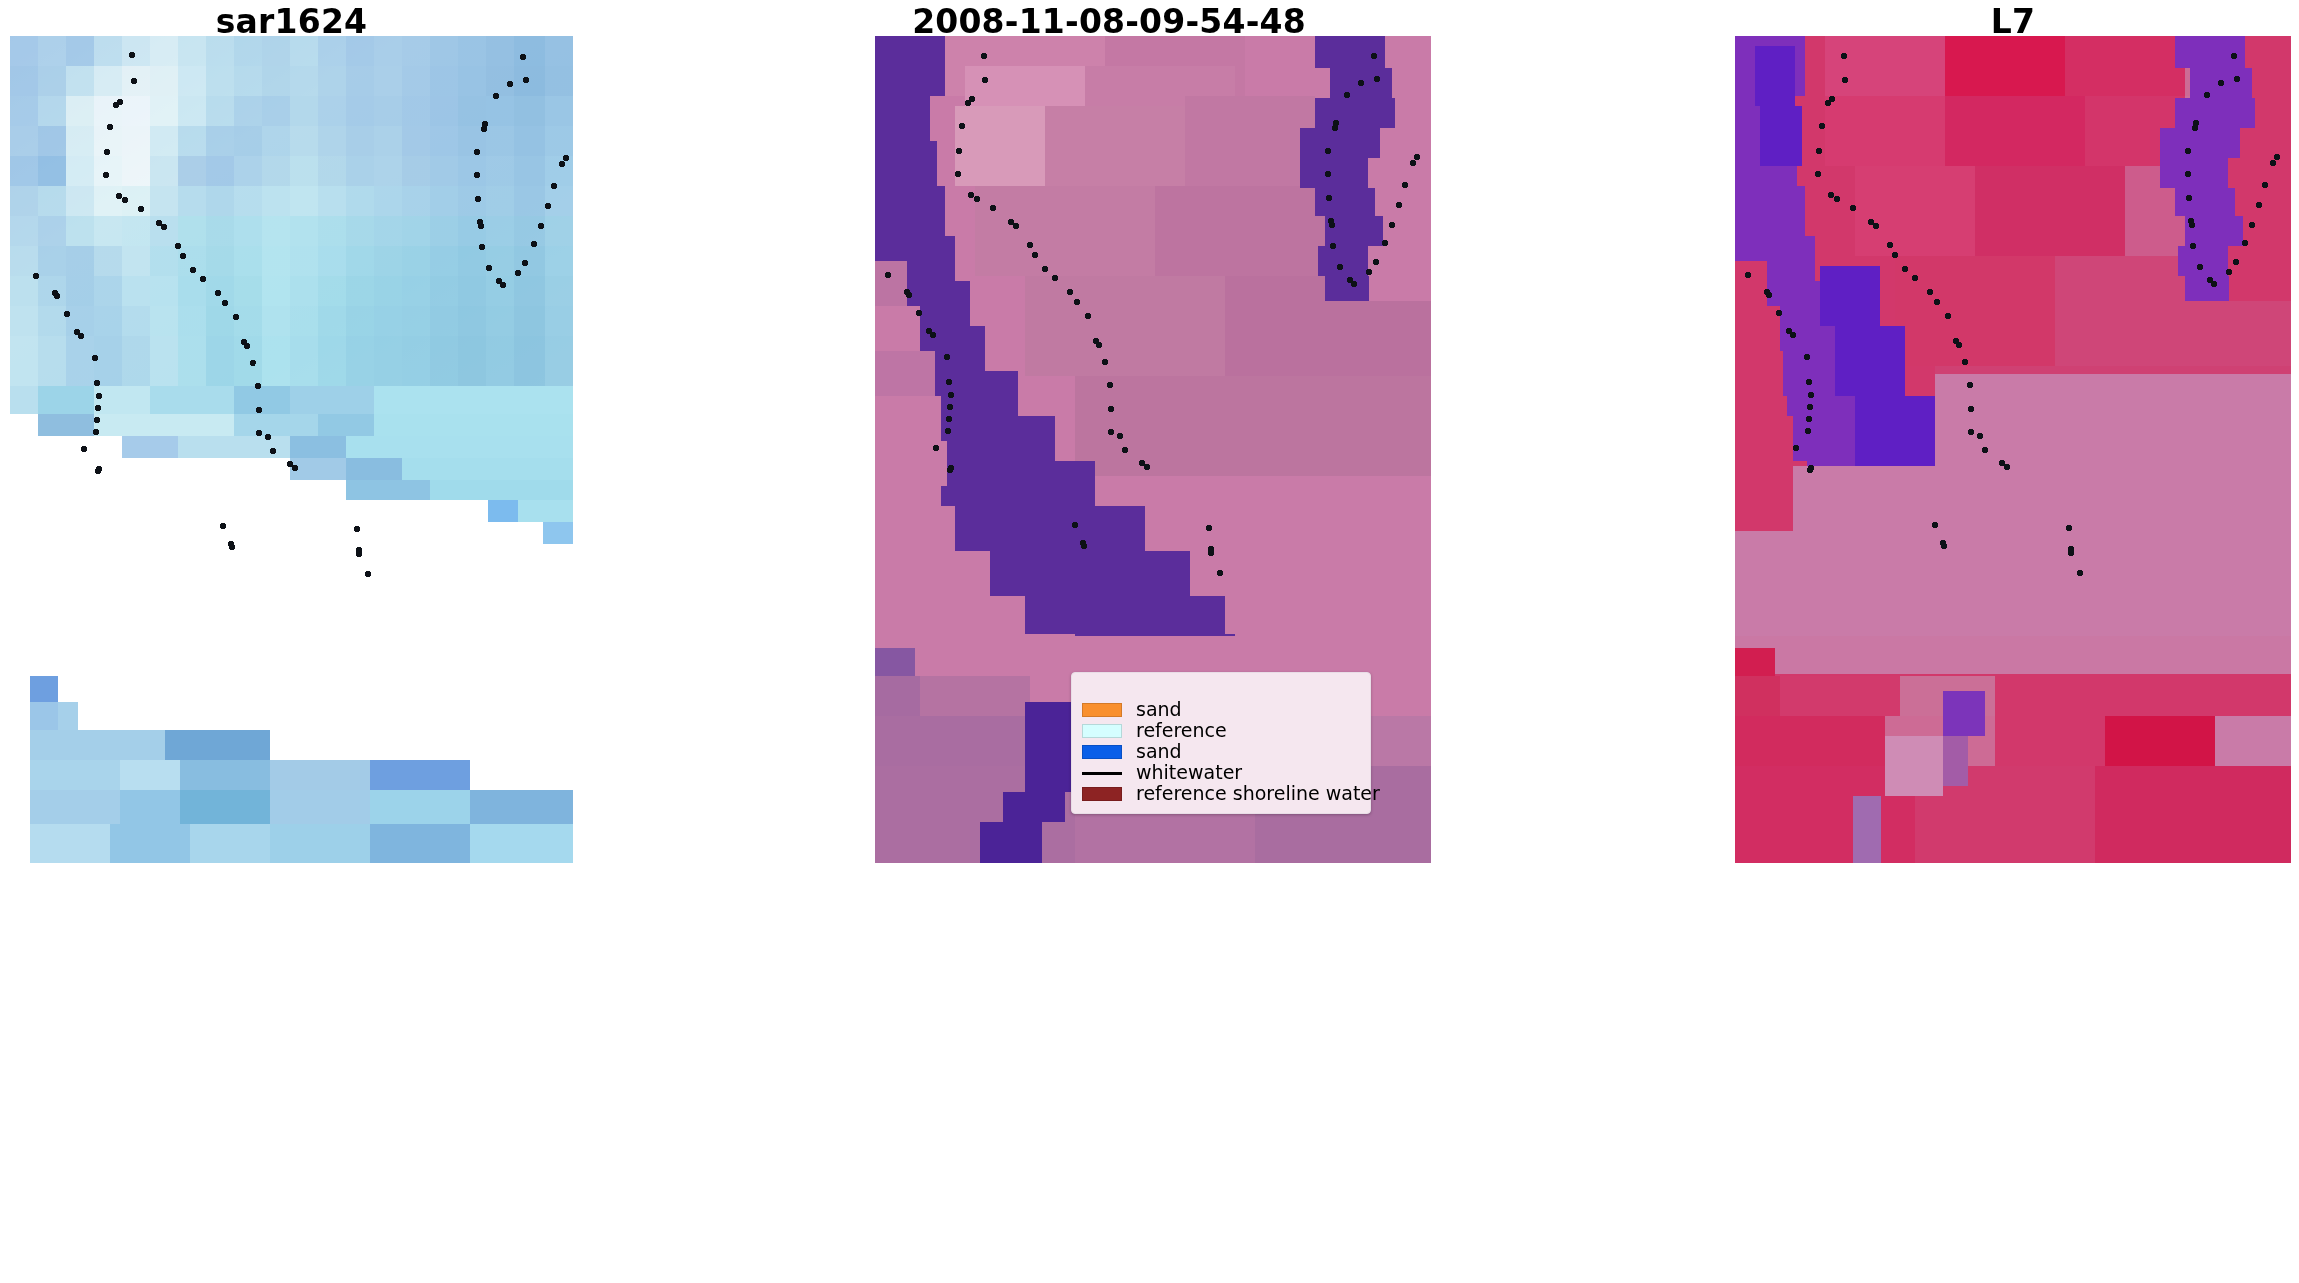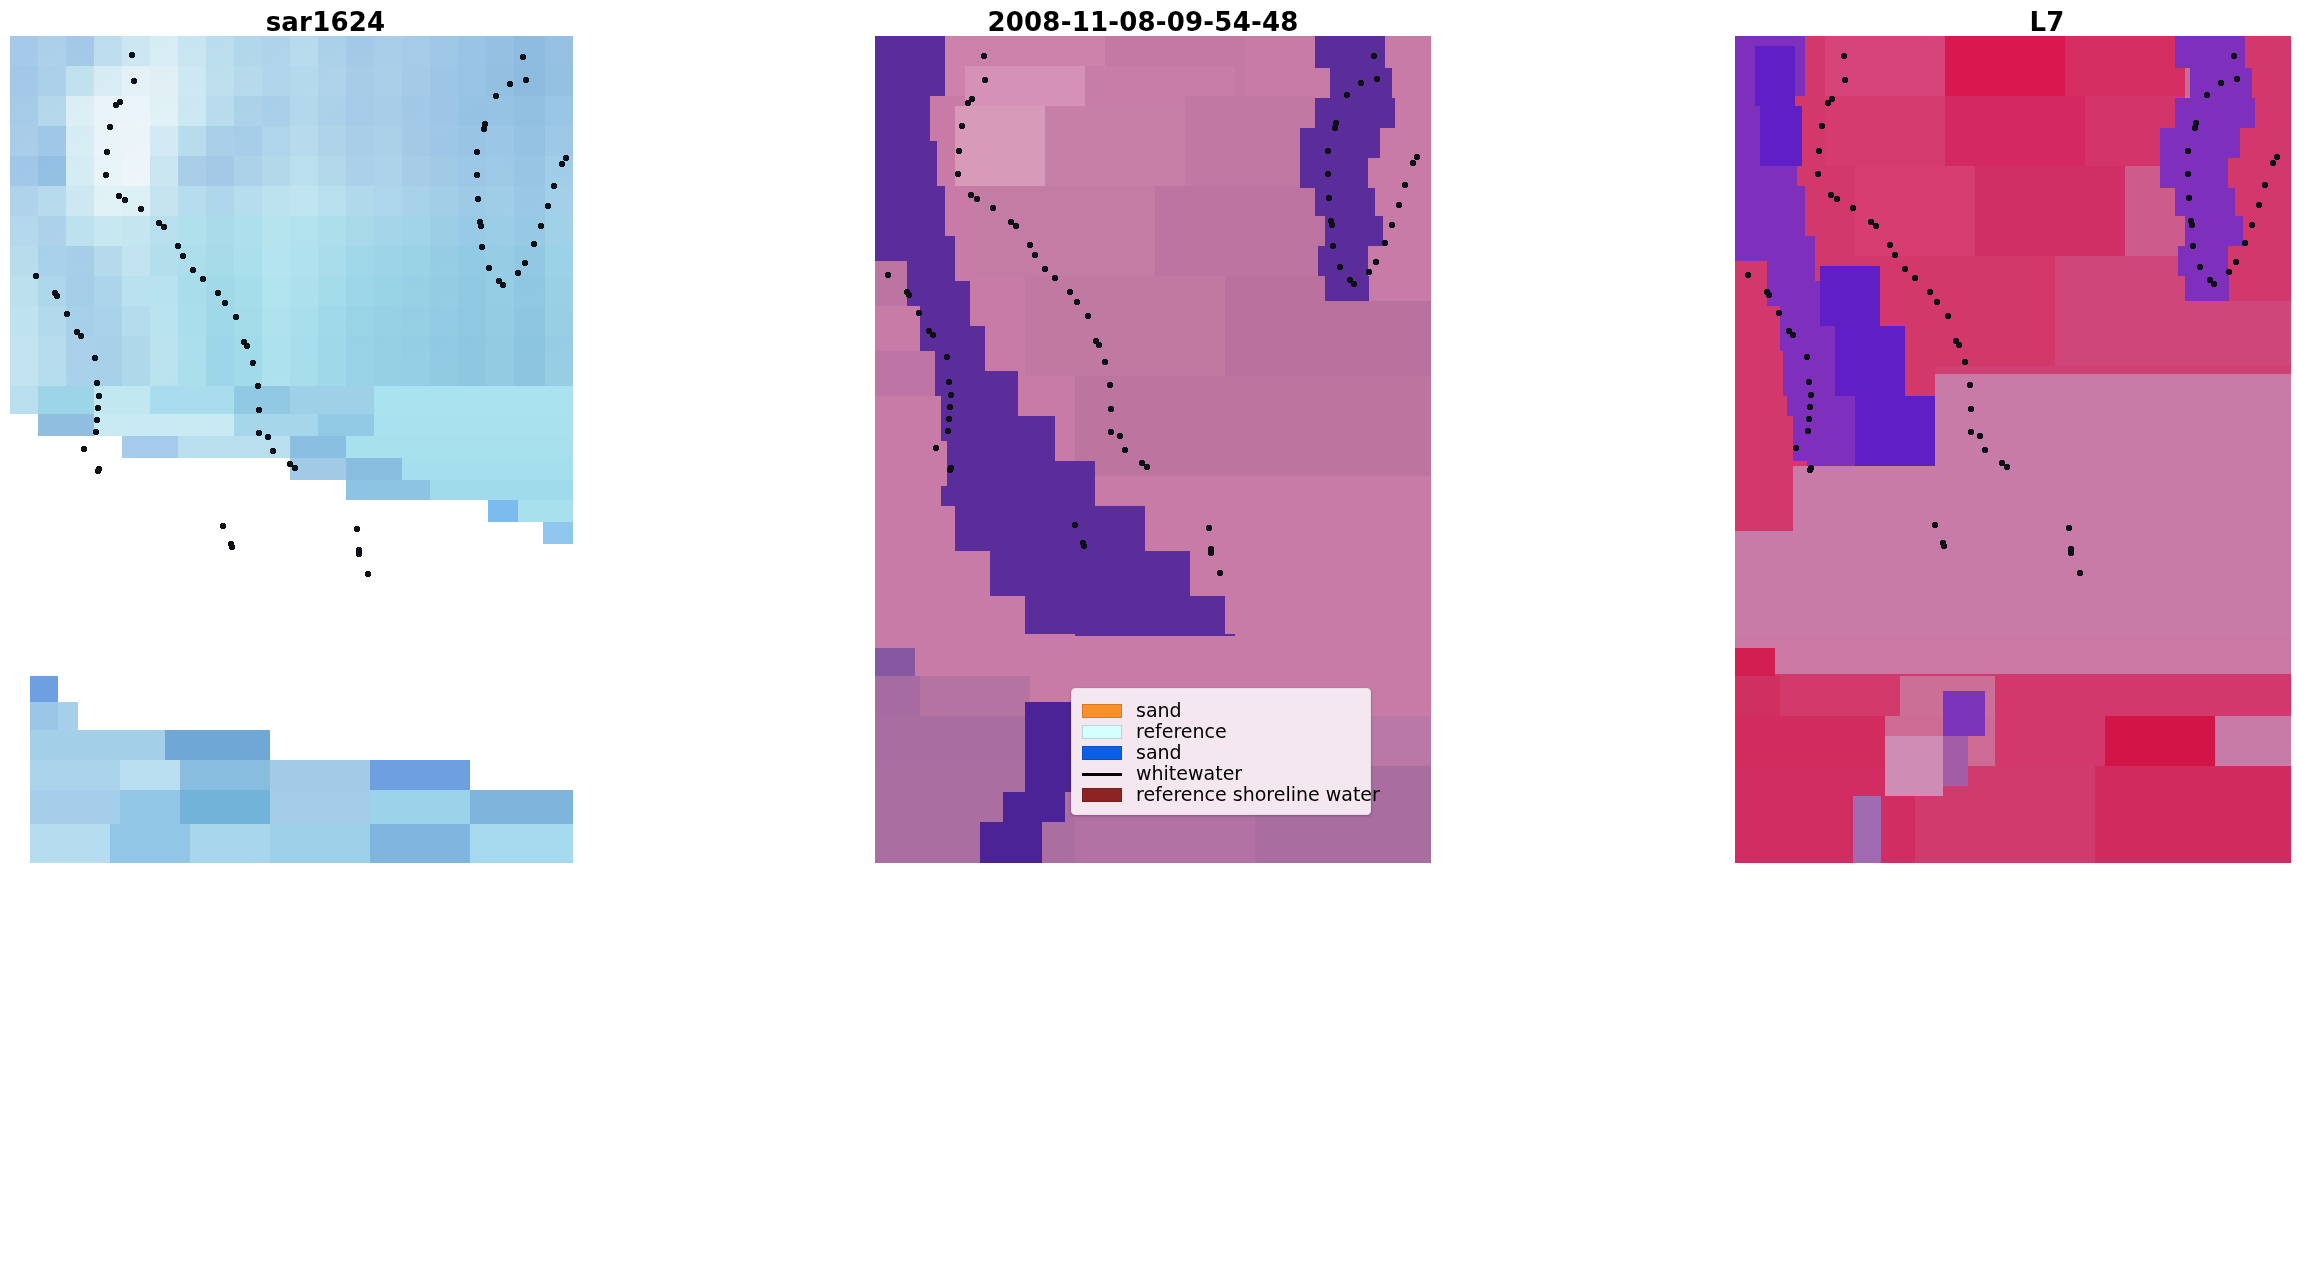--- a/index.html
+++ b/index.html
@@ -10,48 +10,46 @@
     position:relative;
   }
   .figure{position:absolute;inset:0;background:#fff;}
 
   .panel{position:absolute;}
   .panel-title{
     position:absolute;
     top:0;left:0;width:100%;
     text-align:center;
     font-weight:bold;
-    font-size:26px;
+    font-size:33px;
     color:#000;
     letter-spacing:0.2px;
     line-height:36px;
     white-space:nowrap;
-    margin-left:34px;
   }
   .axes{
     position:absolute;
     overflow:hidden;
     background:#ffffff;
   }
   .raster{
     position:absolute;inset:0;
     image-rendering:pixelated;
   }
   .raster svg{display:block;width:100%;height:100%;}
 
   
   .legend{
     position:absolute;
     background:#f5e7ef;
     border:1px solid #e8dde6;
     border-radius:4px;
     box-shadow:0 1px 3px rgba(0,0,0,0.25);
-    padding:11px 12px 9px 10px;
+    padding:26px 12px 9px 10px;
     box-sizing:border-box;
-    margin-top:16px;
   }
   .legend-row{
     display:flex;
     align-items:center;
     height:21px;
   }
   .swatch{
     width:40px;height:14px;
     margin-right:14px;
     flex:0 0 40px;

